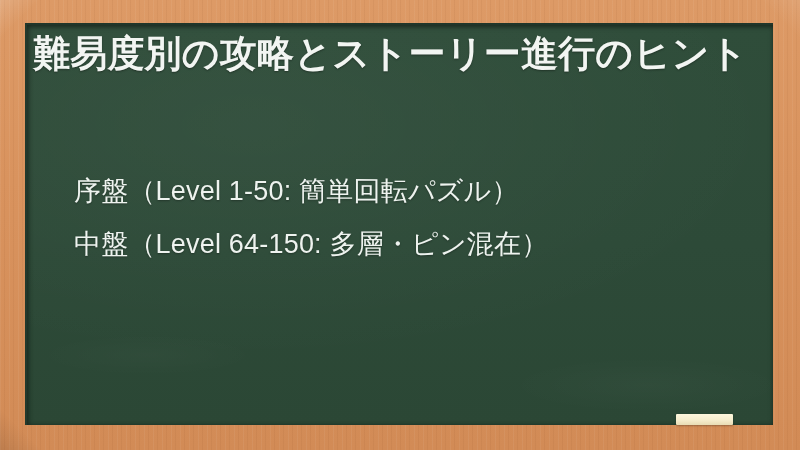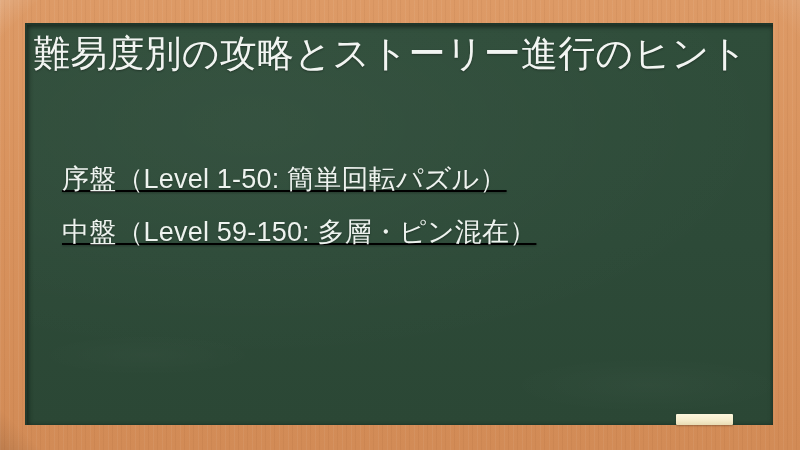--- a/index.html
+++ b/index.html
@@ -77,35 +77,34 @@
 
   
   #board-title {
     position: absolute;
     left: 6px;
     top: 6px;
     width: 720px;
     margin: 0;
     color: #f2f5f2;
     font-size: 37px;
-    font-weight: 400;
+    font-weight: 700;
     line-height: 1.22;
     letter-spacing: 0.2px;
     text-shadow: 0 1px 2px rgba(0,0,0,0.35);
   }
 
   #board-list {
     position: absolute;
     left: 35px;
     top: 128px;
     width: 700px;
-    margin: 0;
+    margin: 12px;
     padding: 0;
     list-style: none;
-    text-decoration: underline;
   }
   #board-list li {
     color: #eef3ef;
     font-size: 27px;
     font-weight: 400;
     line-height: 53px;
     letter-spacing: 0.2px;
     white-space: nowrap;
     text-shadow: 0 1px 2px rgba(0,0,0,0.30);
   }
@@ -130,20 +129,20 @@
   <div id="frame-corner-highlights"></div>
 
   <div id="chalkboard-surface">
 
     <div id="chalk-dust"></div>
 
     <h1 id="board-title">難易度別の攻略とストーリー進行のヒント</h1>
 
     <ul id="board-list">
       <li>序盤（Level 1-50: 簡単回転パズル）</li>
-      <li>中盤（Level 59-150: 多層・ピン混在）</li>
+      <li>中盤（Level 64-150: 多層・ピン混在）</li>
     </ul>
 
   </div>
 
   <div id="chalk-stick"></div>
 
 </div>
 
 </body></html>

